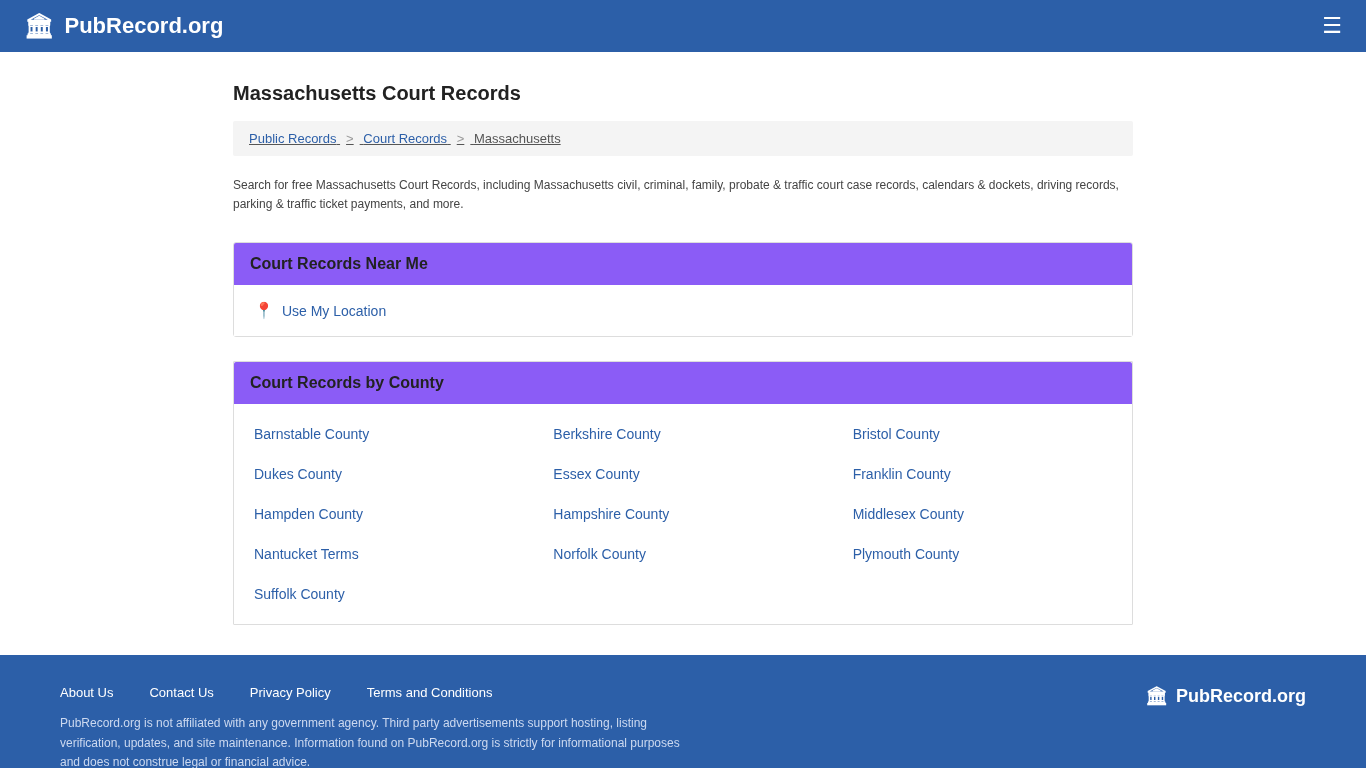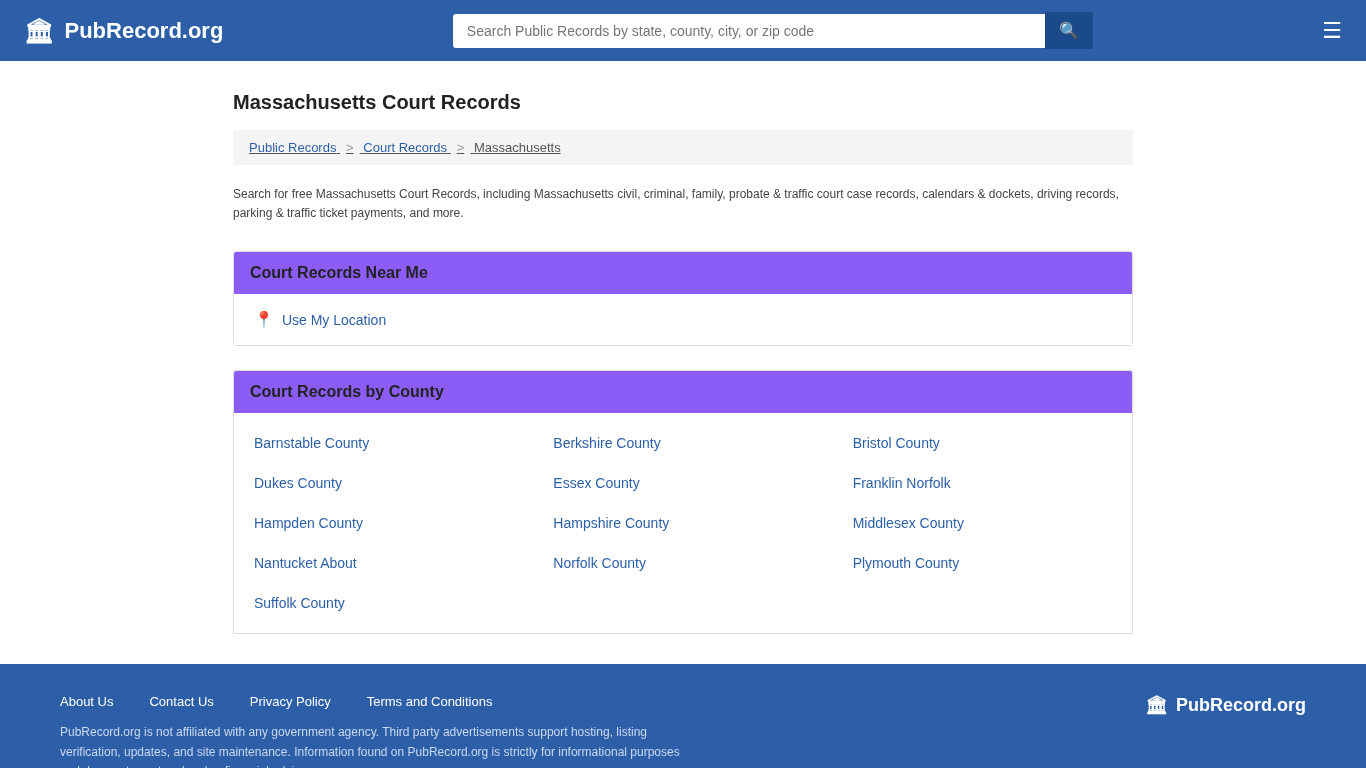--- a/index.html
+++ b/index.html
@@ -188,24 +188,20 @@
     }
   </style>
 </head>
 <body>
 
 <header class="header">
   <a class="logo" href="#">
     <span class="logo-icon">🏛</span>
     <span>PubRecord.org</span>
   </a>
-  <div class="search-bar">
-    <input class="search-input" type="text" placeholder="Search Public Records by state, county, city, or zip code" style="">
-    <button class="search-button">🔍</button>
-  </div>
   <button class="hamburger">☰</button>
 </header>
 
 <main class="main-content">
 
   <h1 class="page-title">Massachusetts Court Records</h1>
 
   <div class="breadcrumb">
     <a href="#">Public Records</a>
     <span class="sep">&gt;</span>
@@ -227,25 +223,25 @@
   </div>
 
   <div class="county-section">
     <div class="section-header">Court Records by County</div>
     <div class="county-grid" id="county-grid">
     <a href="#" class="county-link">Barnstable County</a>
         <a href="#" class="county-link">Berkshire County</a>
         <a href="#" class="county-link">Bristol County</a>
         <a href="#" class="county-link">Dukes County</a>
         <a href="#" class="county-link">Essex County</a>
-        <a href="#" class="county-link">Franklin Norfolk</a>
+        <a href="#" class="county-link">Franklin County</a>
         <a href="#" class="county-link">Hampden County</a>
         <a href="#" class="county-link">Hampshire County</a>
         <a href="#" class="county-link">Middlesex County</a>
-        <a href="#" class="county-link">Nantucket About</a>
+        <a href="#" class="county-link">Nantucket Terms</a>
         <a href="#" class="county-link">Norfolk County</a>
         <a href="#" class="county-link">Plymouth County</a>
         <a href="#" class="county-link">Suffolk County</a>
       </div>
   </div>
 
 </main>
 
 <footer class="footer">
   <div class="footer-left">

